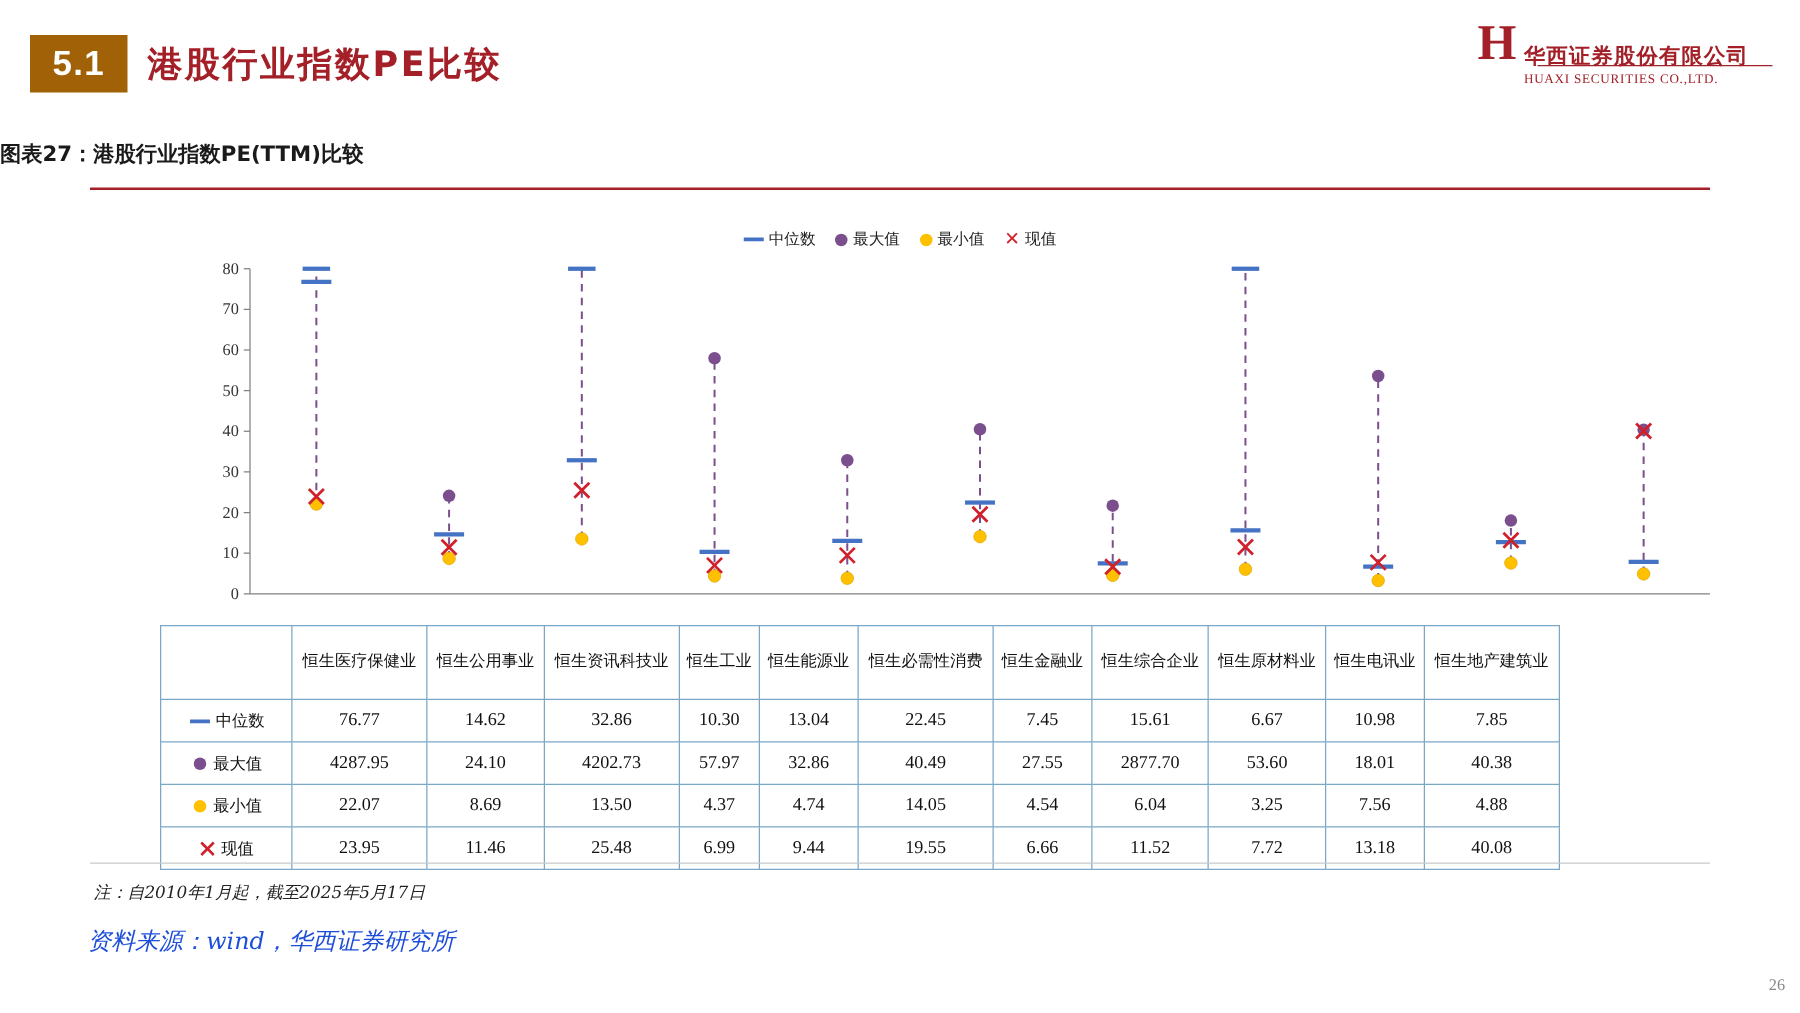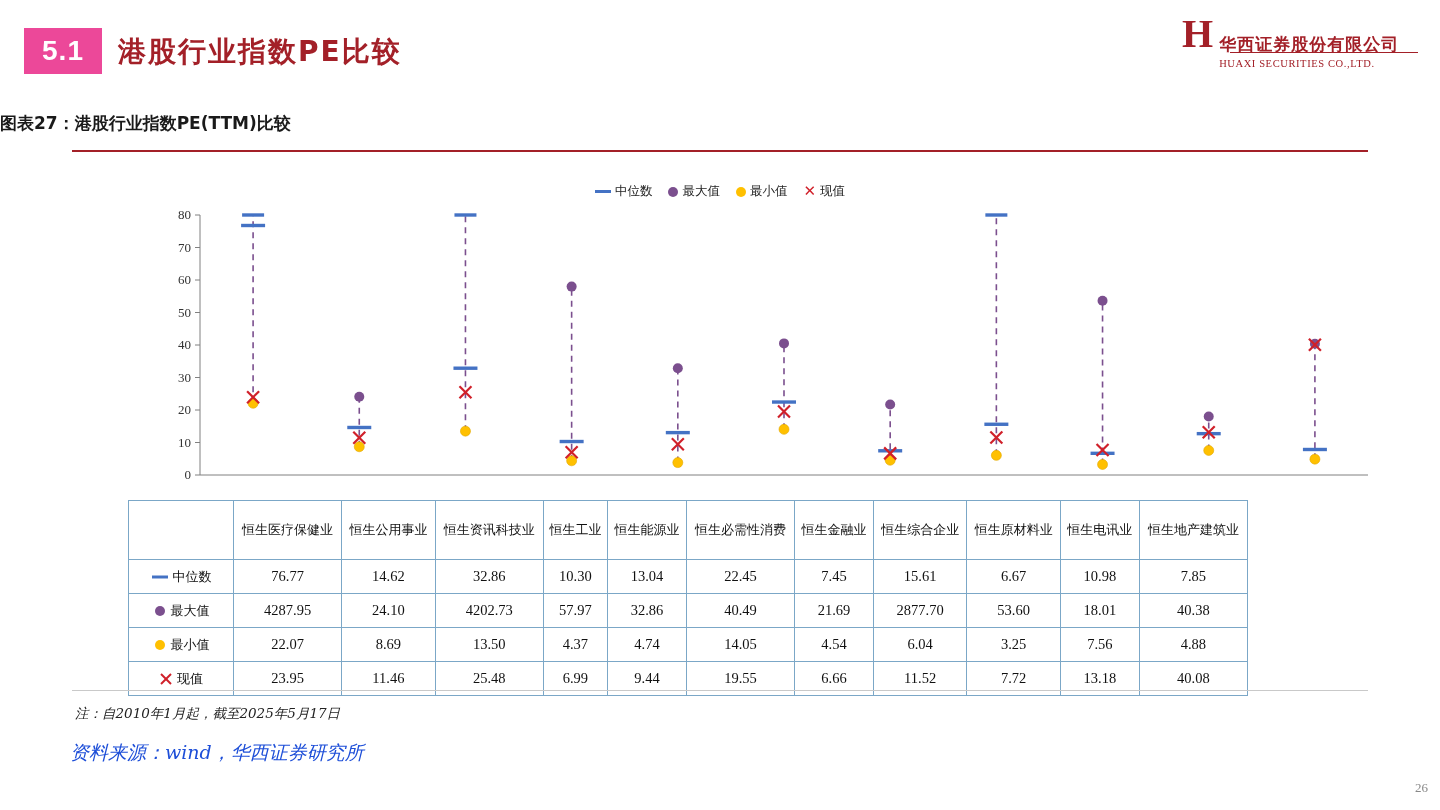--- a/index.html
+++ b/index.html
@@ -15,21 +15,21 @@
     overflow: hidden;
   }
 
   
   .section-badge {
     position: absolute;
     left: 24px;
     top: 28px;
     width: 78px;
     height: 46px;
-    background: #ec4899;
+    background: #a16207;
     color: #ffffff;
     font-size: 28px;
     font-weight: bold;
     display: flex;
     align-items: center;
     justify-content: center;
     letter-spacing: 1px;
   }
   .section-title {
     position: absolute;
@@ -395,21 +395,21 @@
             <svg width="14" height="12">
               <circle cx="7" cy="6" r="5" fill="#7b4f8e"></circle>
             </svg>
           </span><span>最大值</span></td>
         <td>4287.95</td>
         <td>24.10</td>
         <td>4202.73</td>
         <td>57.97</td>
         <td>32.86</td>
         <td>40.49</td>
-        <td>21.69</td>
+        <td>27.55</td>
         <td>2877.70</td>
         <td>53.60</td>
         <td>18.01</td>
         <td>40.38</td>
       </tr>
       <tr>
         <td class="row-label col-first"><span class="marker">
             <svg width="14" height="12">
               <circle cx="7" cy="6" r="5" fill="#ffc000"></circle>
             </svg>

